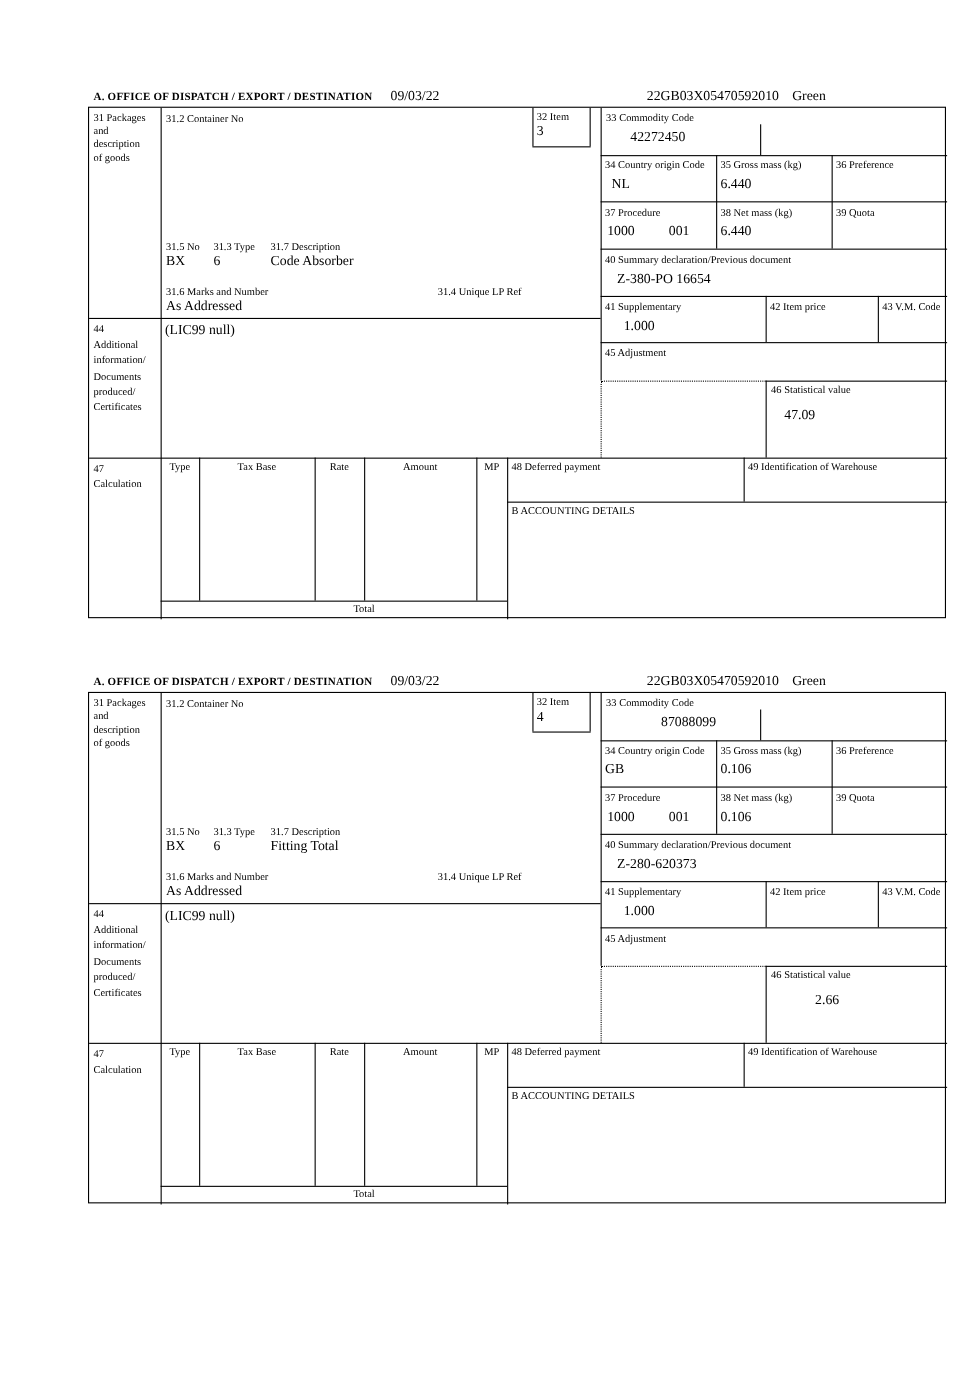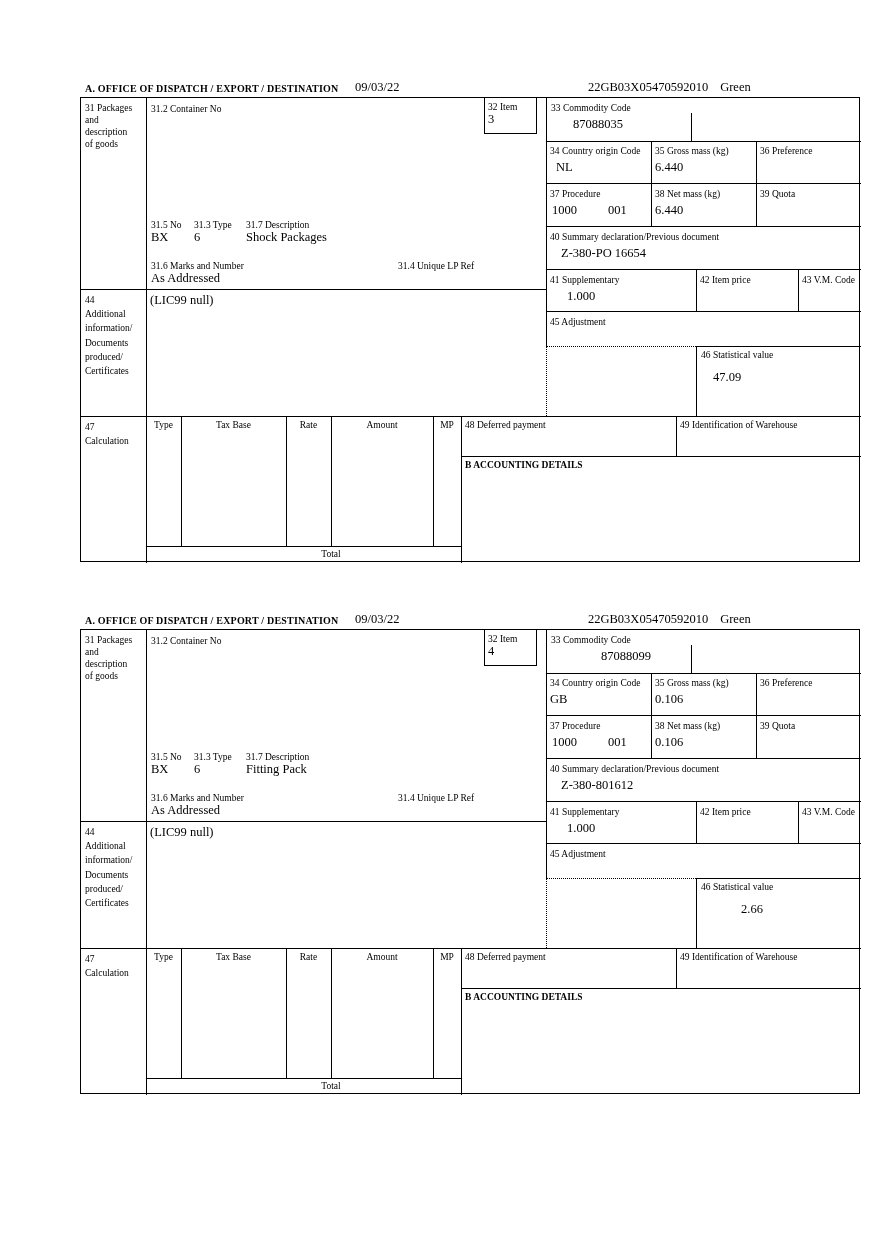--- a/index.html
+++ b/index.html
@@ -19,21 +19,21 @@
   .hdr-ref    { position:absolute; left:508px; top:0; font-size:12.5px; }
   .hdr-ref .route { margin-left:12px; }
 
   .tbl { position:absolute; left:0; top:17px; width:780px; height:465px; border:1px solid #000; }
 
   .ln  { position:absolute; background:#000; display:block; }
   .ln-dot-v { position:absolute; display:block; width:0; border-left:1px dotted #000; }
   .ln-dot-h { position:absolute; display:block; height:0; border-top:1px dotted #000; }
 
   .lbl { position:absolute; font-size:9.5px; line-height:12px; white-space:pre-line; }
-  .lbl-b { font-weight:bold; }
+  .lbl-b { font-weight:normal; }
   .val { position:absolute; font-size:12.5px; line-height:14px; white-space:pre; }
   .ctr { text-align:center; }
 </style>
 </head>
 <body>
 
 <div id="page">
   <section class="block">
     <div class="hdr-office">A.  OFFICE OF DISPATCH / EXPORT / DESTINATION</div>
     <div class="hdr-date">09/03/22</div>
@@ -76,41 +76,41 @@
       <div class="lbl" style="left:4px;top:4px;width:58px">31 Packages
 and
 description
 of goods</div>
       <div class="lbl" style="left:70px;top:5px">31.2 Container No</div>
 
       <div class="lbl" style="left:407px;top:3px">32 Item</div>
       <div class="val" style="left:407px;top:14px">3</div>
 
       <div class="lbl" style="left:470px;top:4px">33 Commodity Code</div>
-      <div class="val" style="left:492px;top:19px">87088035</div>
+      <div class="val" style="left:492px;top:19px">42272450</div>
 
       <div class="lbl" style="left:469px;top:47px">34 Country origin Code</div>
       <div class="lbl" style="left:574px;top:47px">35 Gross mass (kg)</div>
       <div class="lbl" style="left:679px;top:47px">36 Preference</div>
       <div class="val" style="left:475px;top:62px">NL</div>
       <div class="val" style="left:574px;top:62px">6.440</div>
 
       <div class="lbl" style="left:469px;top:90px">37 Procedure</div>
       <div class="lbl" style="left:574px;top:90px">38 Net mass (kg)</div>
       <div class="lbl" style="left:679px;top:90px">39 Quota</div>
       <div class="val" style="left:471px;top:105px">1000</div>
       <div class="val" style="left:527px;top:105px">001</div>
       <div class="val" style="left:574px;top:105px">6.440</div>
 
       <div class="lbl" style="left:70px;top:121px">31.5 No</div>
       <div class="lbl" style="left:113px;top:121px">31.3 Type</div>
       <div class="lbl" style="left:165px;top:121px">31.7 Description</div>
       <div class="val" style="left:70px;top:132px">BX</div>
       <div class="val" style="left:113px;top:132px">6</div>
-      <div class="val" style="left:165px;top:132px">Shock Packages</div>
+      <div class="val" style="left:165px;top:132px">Code Absorber</div>
 
       <div class="lbl" style="left:469px;top:133px">40 Summary declaration/Previous document</div>
       <div class="val" style="left:480px;top:148px">Z-380-PO 16654</div>
 
       <div class="lbl" style="left:70px;top:162px">31.6 Marks and Number</div>
       <div class="lbl" style="left:317px;top:162px">31.4 Unique LP Ref</div>
       <div class="val" style="left:70px;top:173px">As Addressed</div>
 
       <div class="lbl" style="left:469px;top:176px">41 Supplementary</div>
       <div class="lbl" style="left:619px;top:176px">42 Item price</div>
@@ -207,24 +207,24 @@
       <div class="lbl" style="left:679px;top:90px">39 Quota</div>
       <div class="val" style="left:471px;top:105px">1000</div>
       <div class="val" style="left:527px;top:105px">001</div>
       <div class="val" style="left:574px;top:105px">0.106</div>
 
       <div class="lbl" style="left:70px;top:121px">31.5 No</div>
       <div class="lbl" style="left:113px;top:121px">31.3 Type</div>
       <div class="lbl" style="left:165px;top:121px">31.7 Description</div>
       <div class="val" style="left:70px;top:132px">BX</div>
       <div class="val" style="left:113px;top:132px">6</div>
-      <div class="val" style="left:165px;top:132px">Fitting Pack</div>
+      <div class="val" style="left:165px;top:132px">Fitting Total</div>
 
       <div class="lbl" style="left:469px;top:133px">40 Summary declaration/Previous document</div>
-      <div class="val" style="left:480px;top:148px">Z-380-801612</div>
+      <div class="val" style="left:480px;top:148px">Z-280-620373</div>
 
       <div class="lbl" style="left:70px;top:162px">31.6 Marks and Number</div>
       <div class="lbl" style="left:317px;top:162px">31.4 Unique LP Ref</div>
       <div class="val" style="left:70px;top:173px">As Addressed</div>
 
       <div class="lbl" style="left:469px;top:176px">41 Supplementary</div>
       <div class="lbl" style="left:619px;top:176px">42 Item price</div>
       <div class="lbl" style="left:721px;top:176px">43 V.M. Code</div>
       <div class="val" style="left:486px;top:191px">1.000</div>
 

